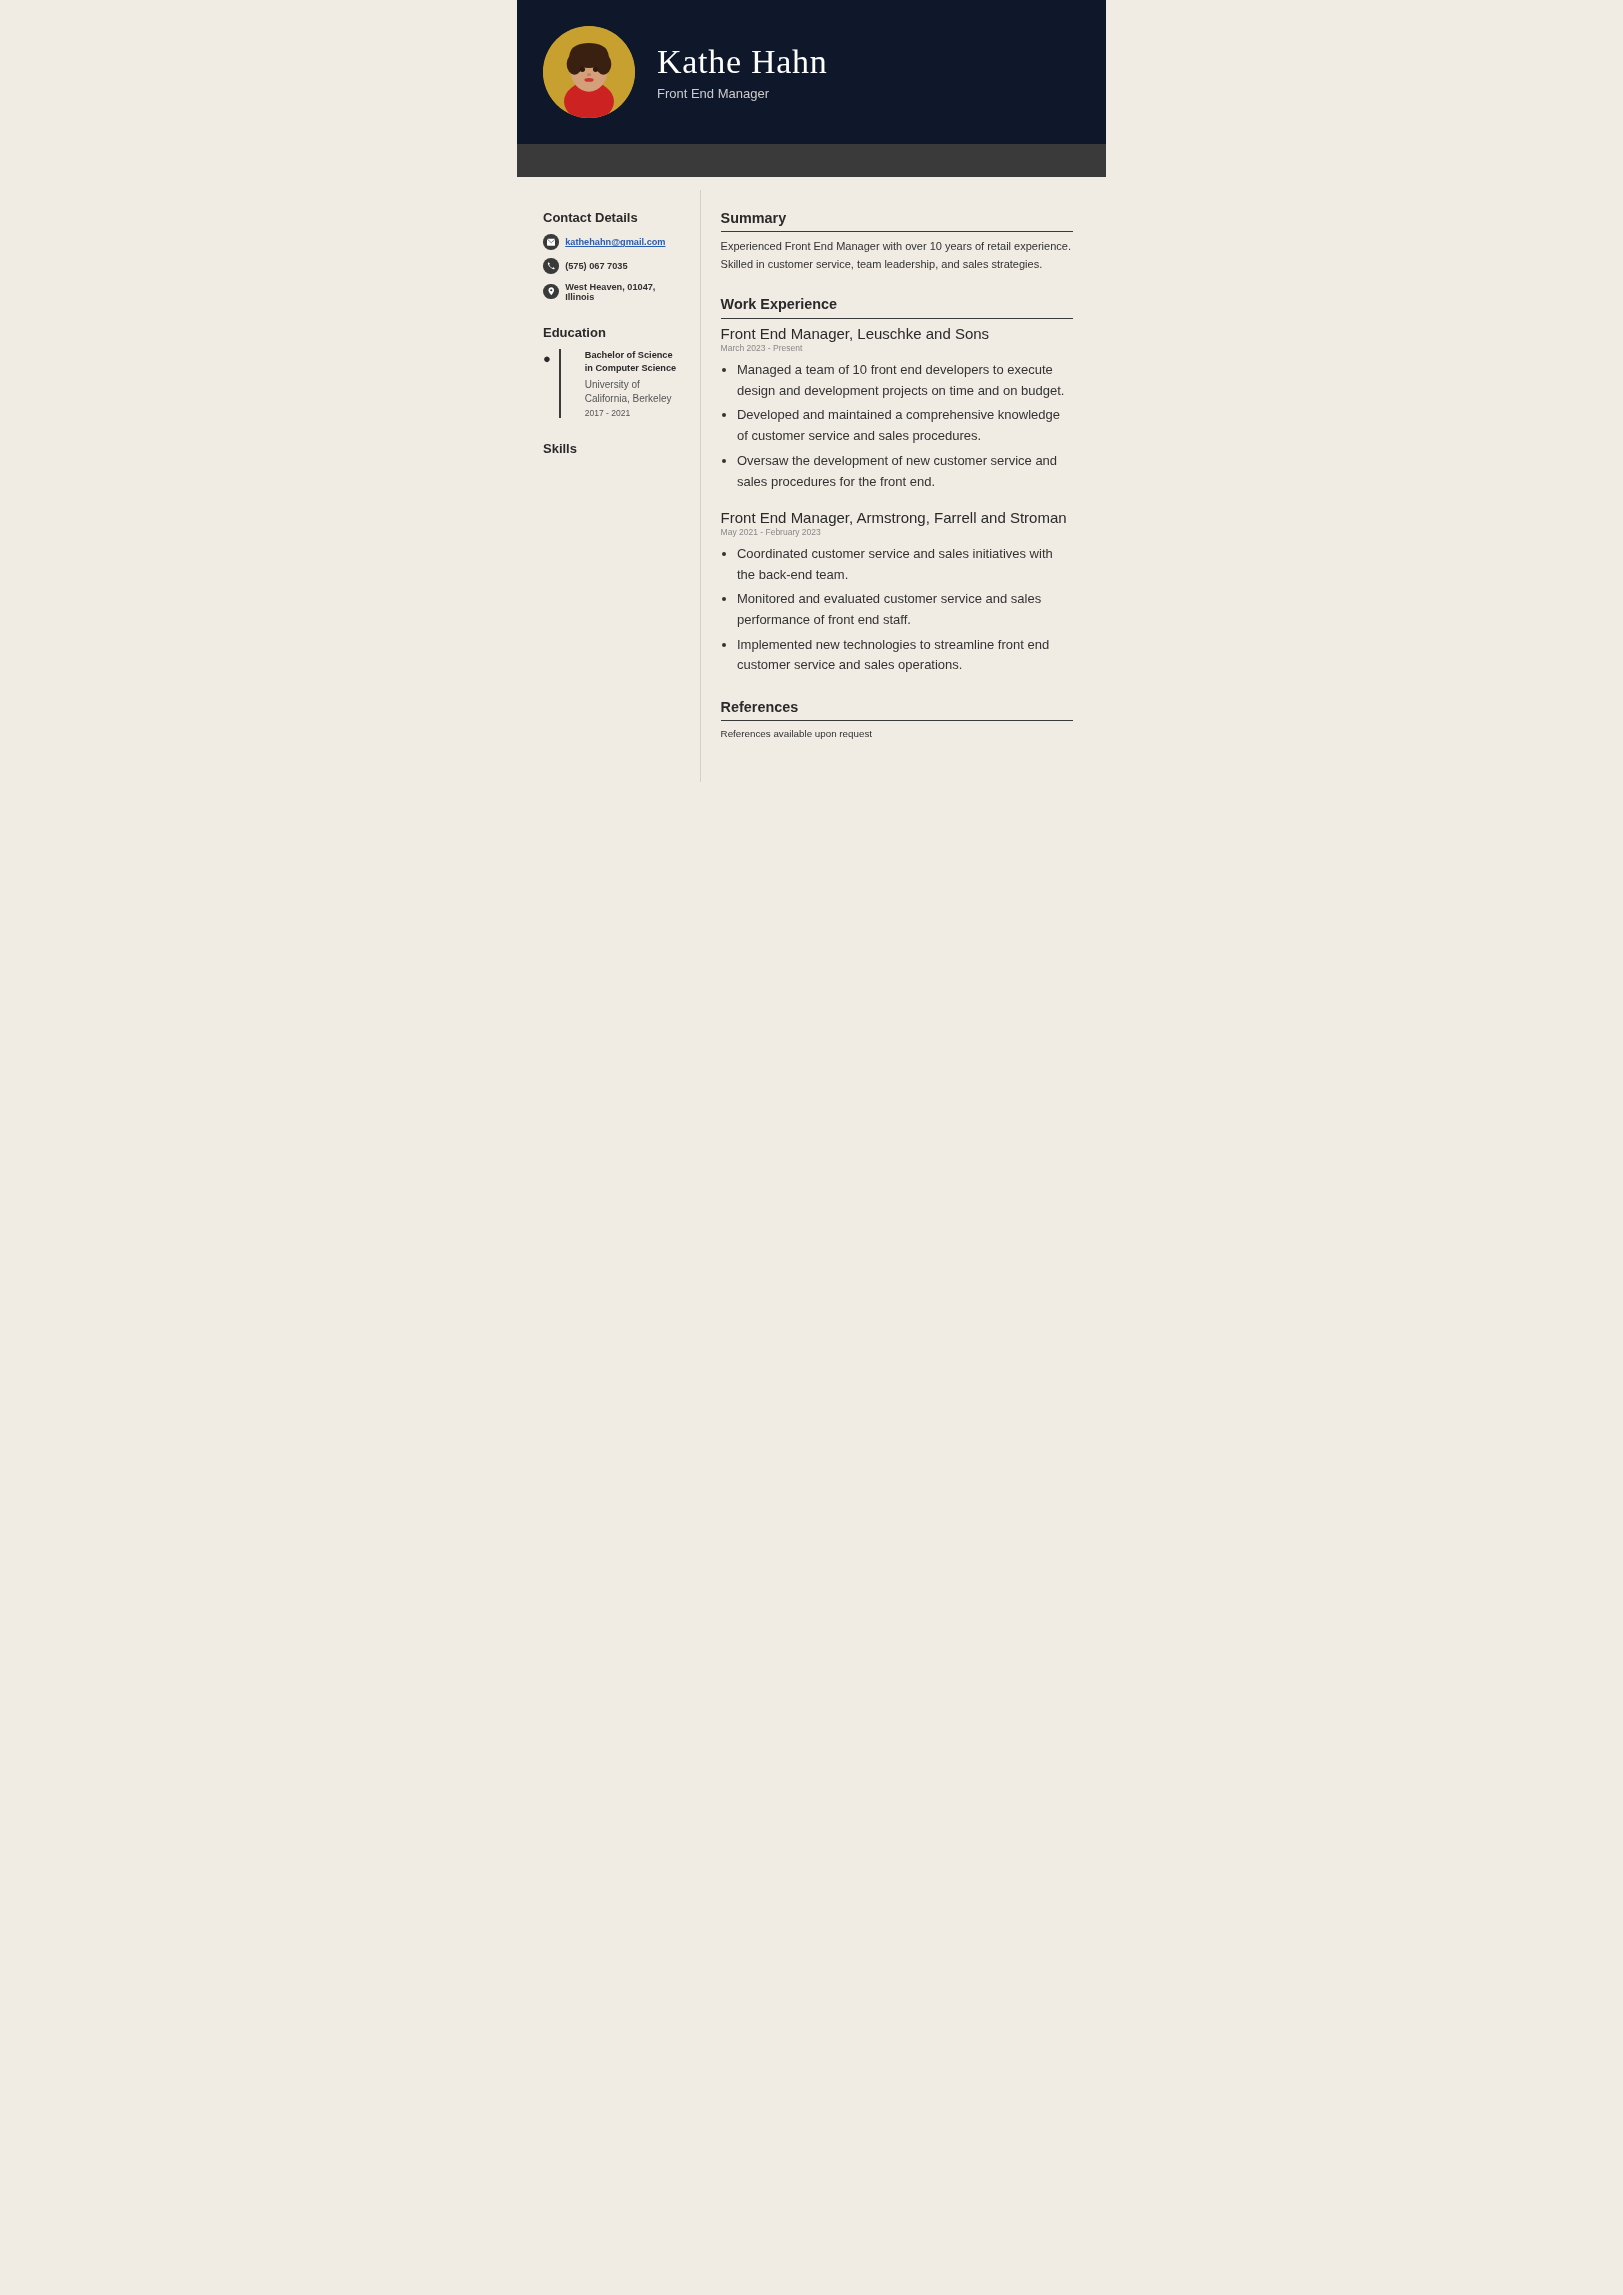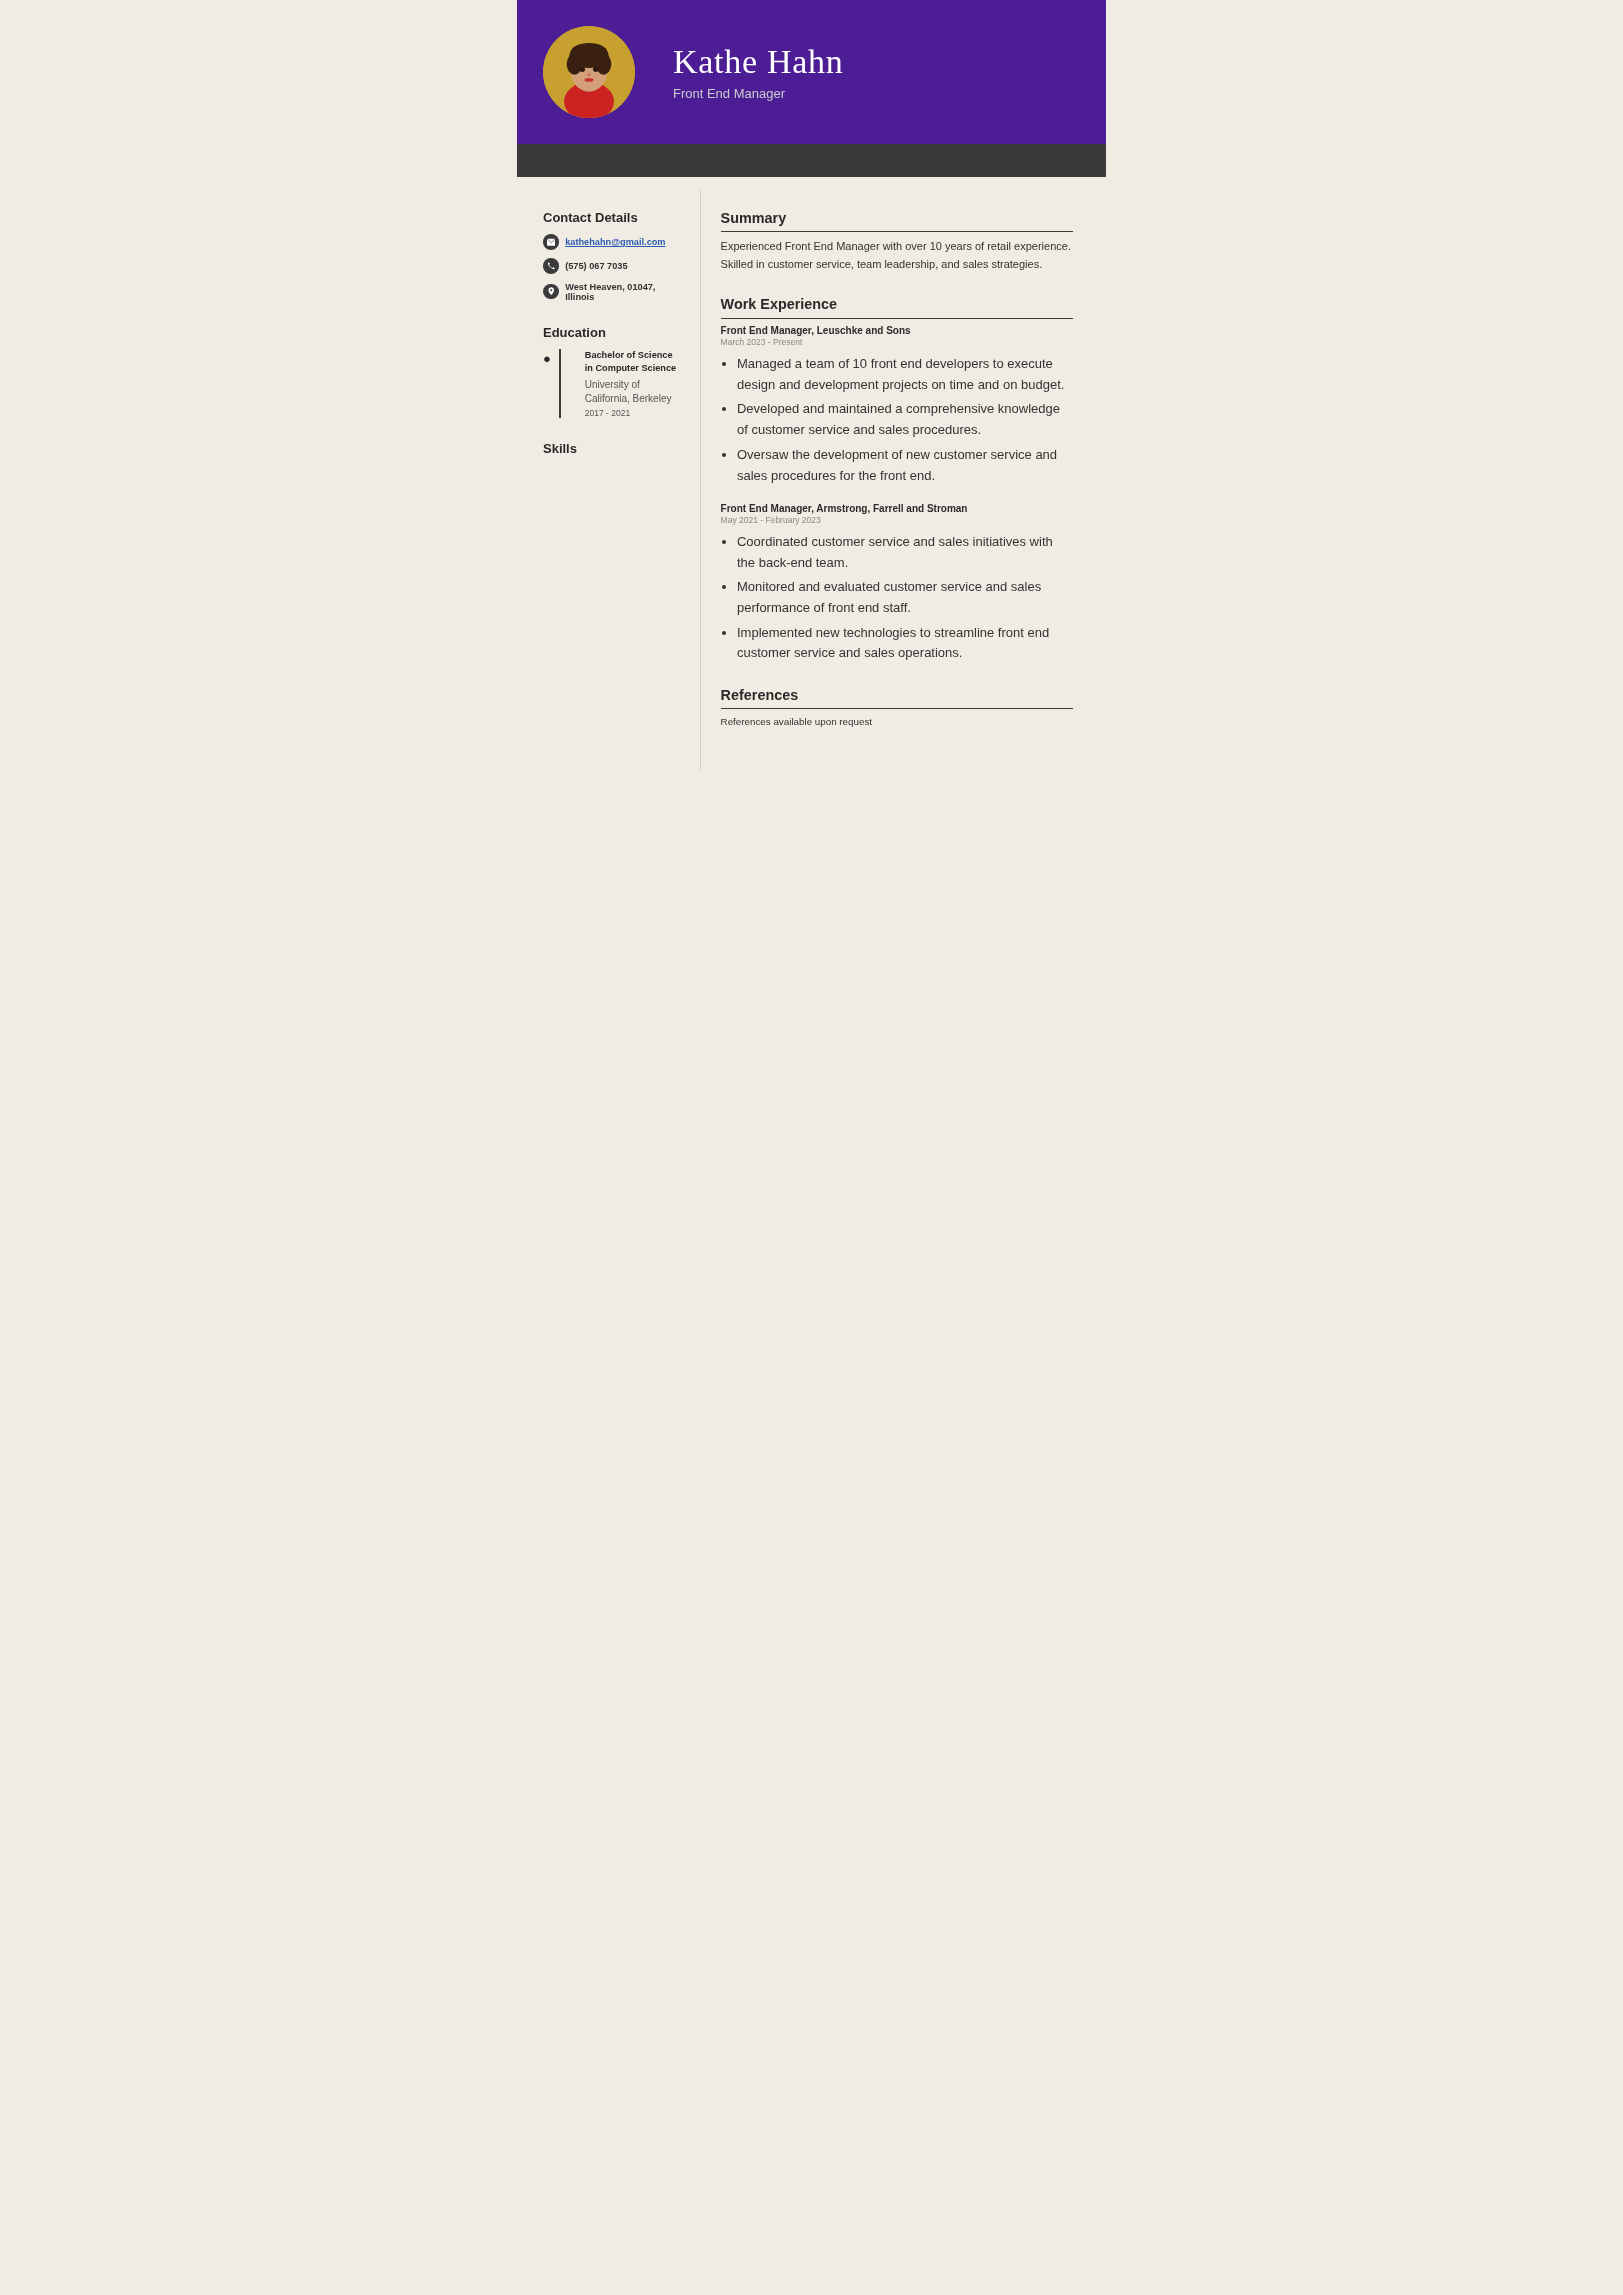--- a/index.html
+++ b/index.html
@@ -11,25 +11,25 @@
 
     .resume {
       max-width: 589px;
       margin: 0 auto;
       background: #f0ebe3;
       min-height: 100vh;
     }
 
     
     .header {
-      background: #4c1d95;
+      background: #0f172a;
       display: flex;
       align-items: center;
       padding: 26px 33px 26px 26px;
-      gap: 38px;
+      gap: 22px;
       position: relative;
     }
 
     .avatar-wrapper {
       flex-shrink: 0;
     }
 
     .avatar {
       width: 92px;
       height: 92px;
@@ -225,22 +225,22 @@
       color: #333;
       line-height: 1.6;
     }
 
     
     .job {
       margin-bottom: 16.4px;
     }
 
     .job-title {
-      font-size: 10px;
-      font-weight: 700;
+      font-size: 15px;
+      font-weight: 400;
       color: #2a2a2a;
       font-family: Arial, sans-serif;
     }
 
     .job-dates {
       font-size: 8.5px;
       color: #888;
       font-family: Arial, sans-serif;
       margin-top: 1.3px;
       margin-bottom: 6.5px;

